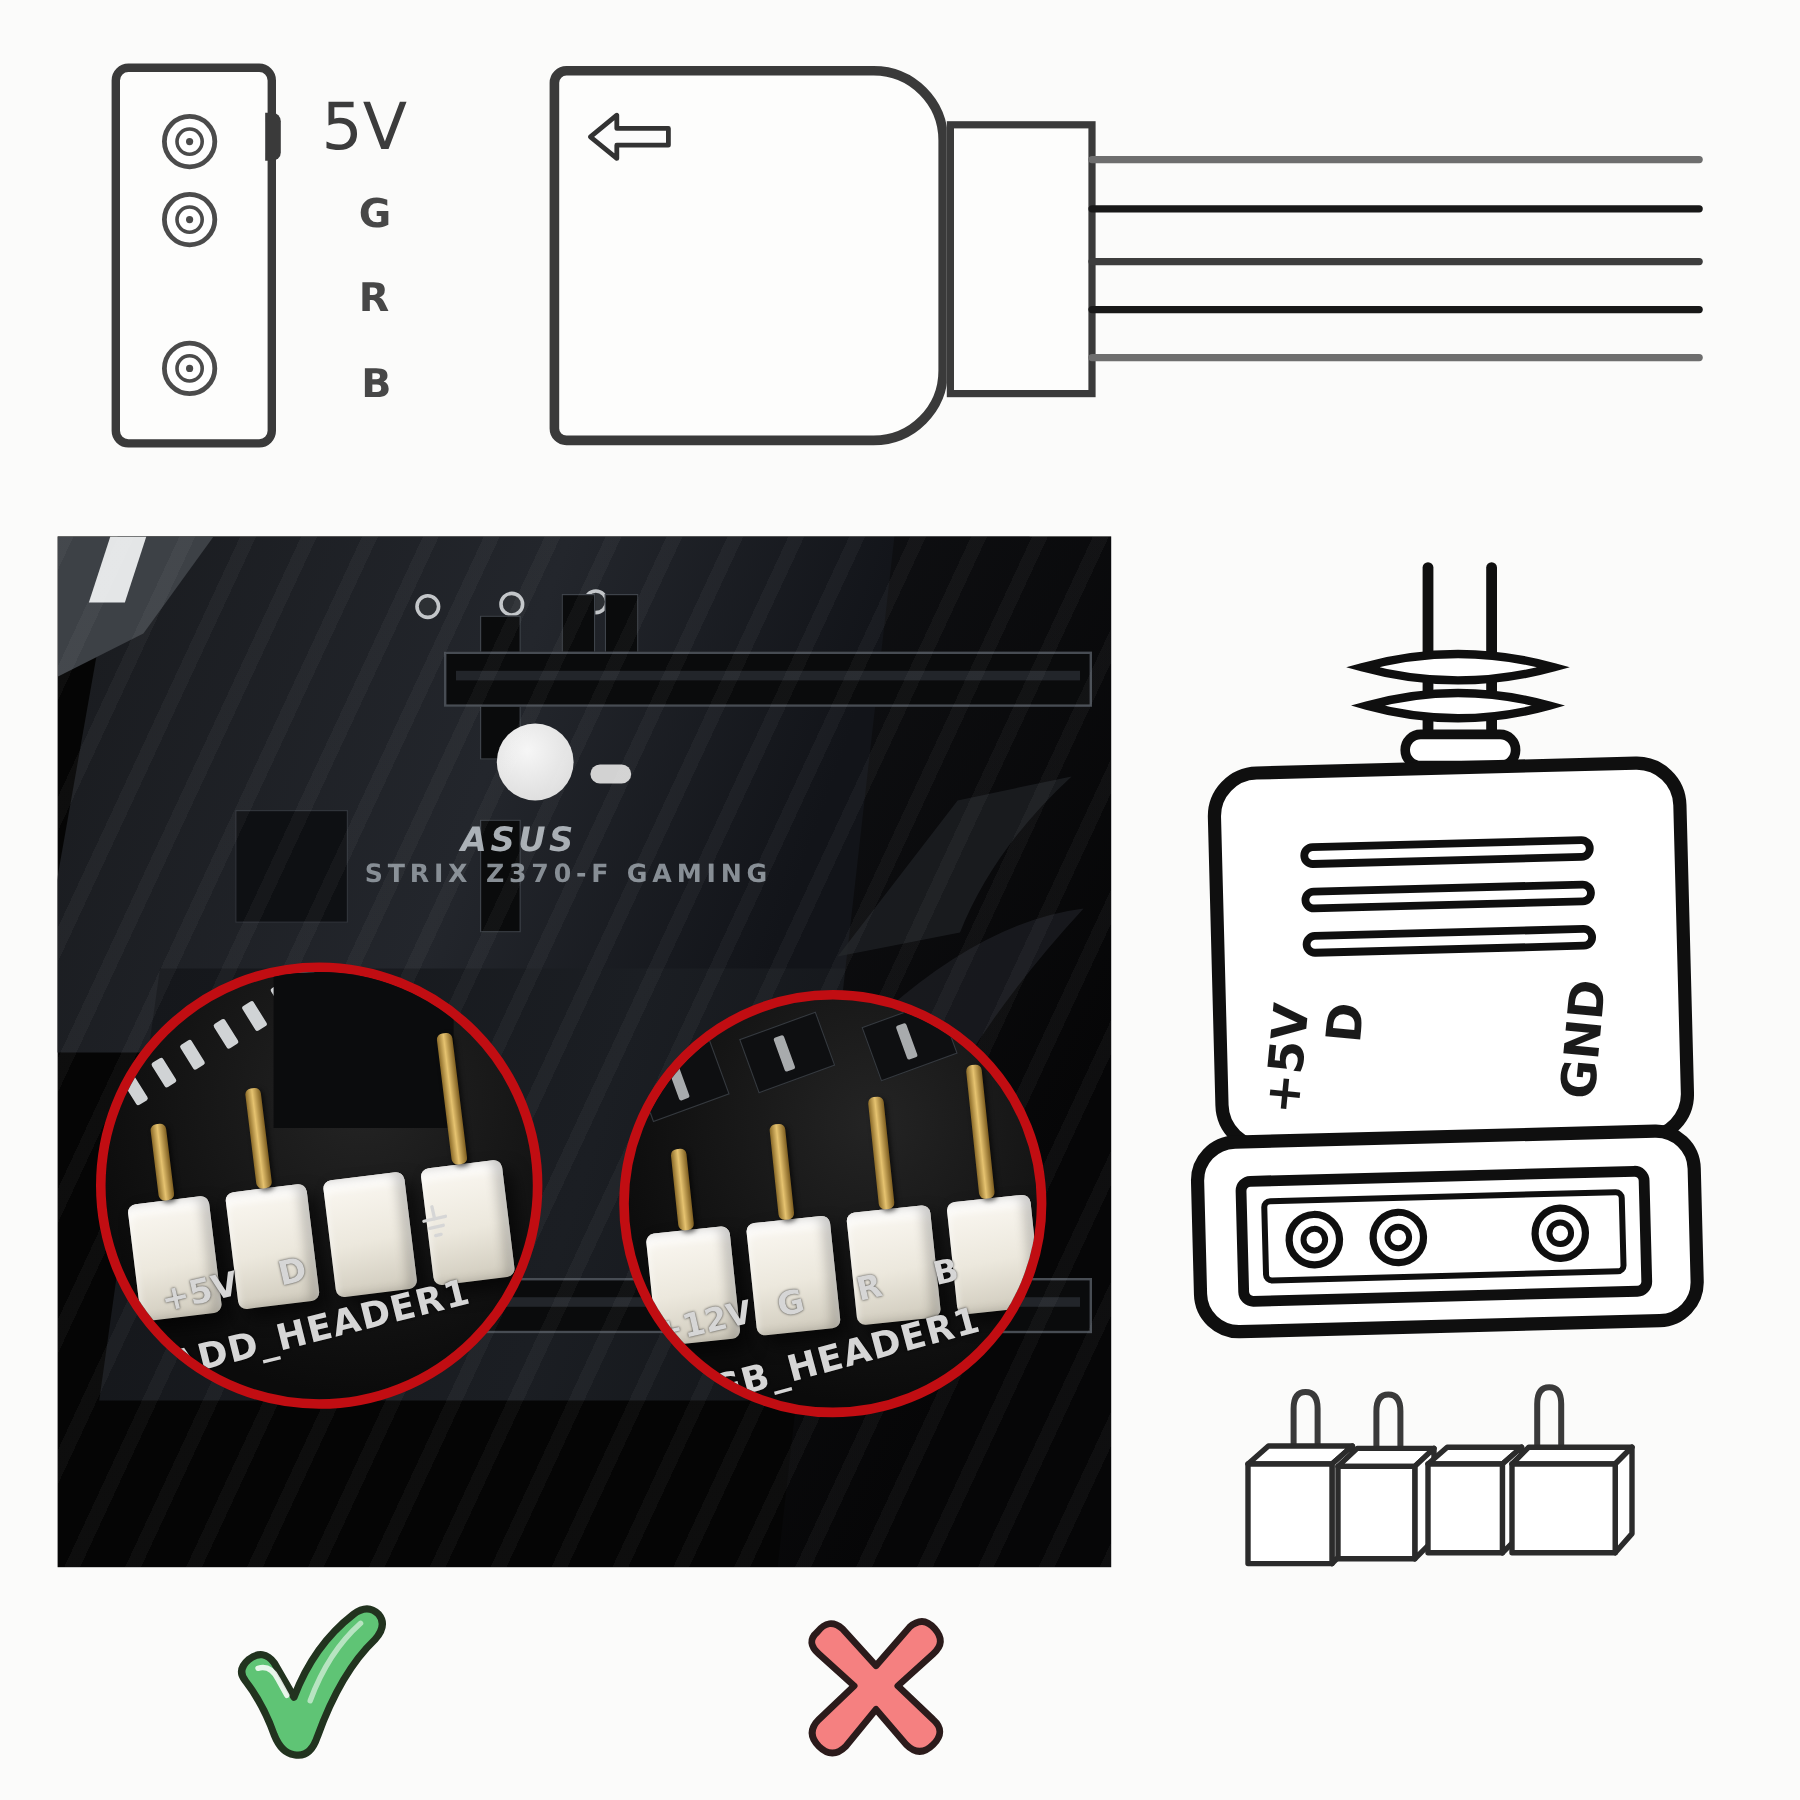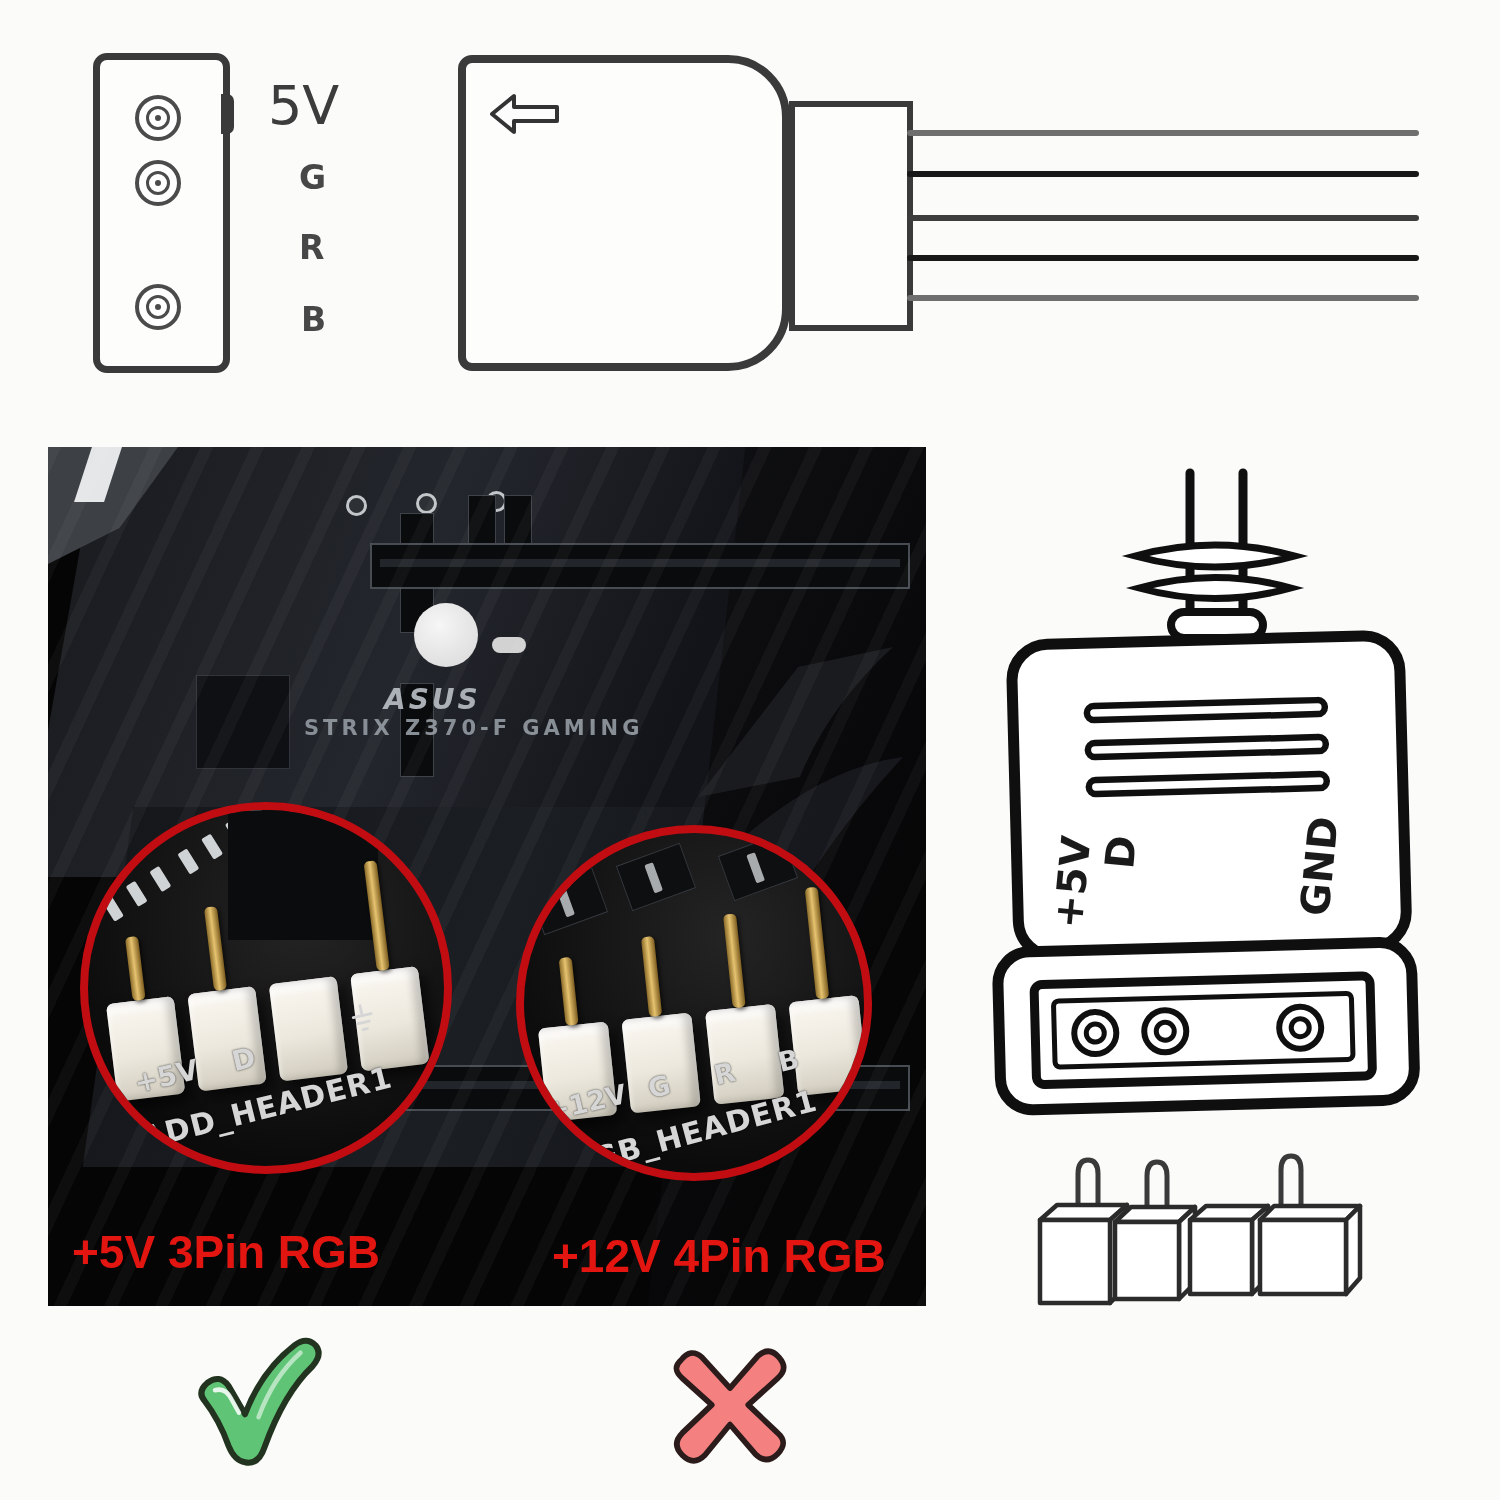--- a/index.html
+++ b/index.html
@@ -169,22 +169,20 @@
         <div class="hdr-pin" style="left:196px;top:-38px;height:94px;"></div>
         <div class="hdr-pin" style="left:280px;top:-56px;height:112px;"></div>
       </div>
       <div class="silk" style="left:22px;top:254px;font-size:27px;transform:rotate(-13deg);">+12V</div>
       <div class="silk" style="left:124px;top:238px;font-size:27px;transform:rotate(-13deg);">G</div>
       <div class="silk" style="left:190px;top:225px;font-size:27px;transform:rotate(-13deg);">R</div>
       <div class="silk" style="left:254px;top:212px;font-size:27px;transform:rotate(-13deg);">B</div>
       <div class="silk" style="left:42px;top:282px;font-size:30px;letter-spacing:1px;transform:rotate(-15deg);">RGB_HEADER1</div>
     </div>
 
-    <div class="abs caption" style="left:24px;top:778px;">+5V 3Pin RGB</div>
-    <div class="abs caption" style="left:504px;top:782px;">+12V 4Pin RGB</div>
   </div>
 
   <svg class="abs" style="left:955px;top:448px;" width="510" height="715" viewBox="0 0 510 715">
     <g stroke="#0f0f0f" fill="none">
       <line x1="235" y1="25" x2="235" y2="192" stroke-width="9" stroke-linecap="round"></line>
       <line x1="288" y1="25" x2="288" y2="192" stroke-width="9" stroke-linecap="round"></line>
       <path d="M180,108 Q260,86 340,108 Q260,130 180,108 Z" fill="#fff" stroke-width="7"></path>
       <path d="M184,140 Q260,119 336,140 Q260,161 184,140 Z" fill="#fff" stroke-width="7"></path>
       <rect x="216" y="164" width="92" height="26" rx="13" fill="#fff" stroke-width="8"></rect>
     </g>

